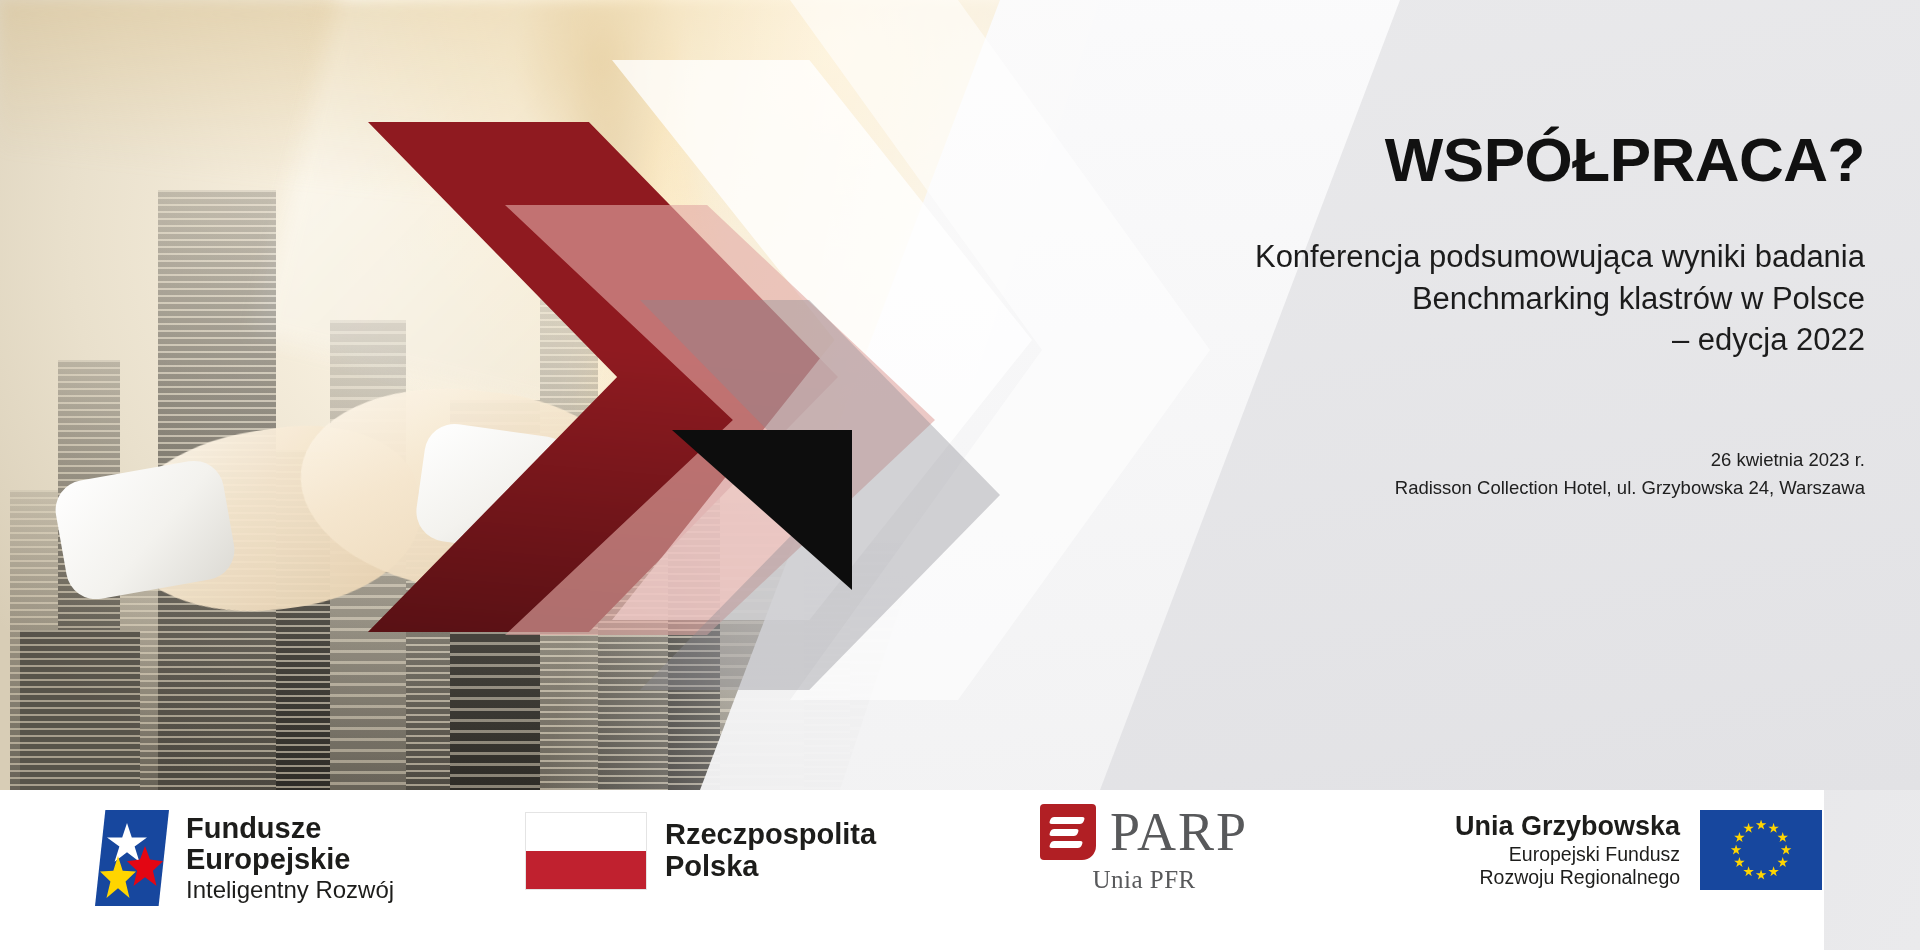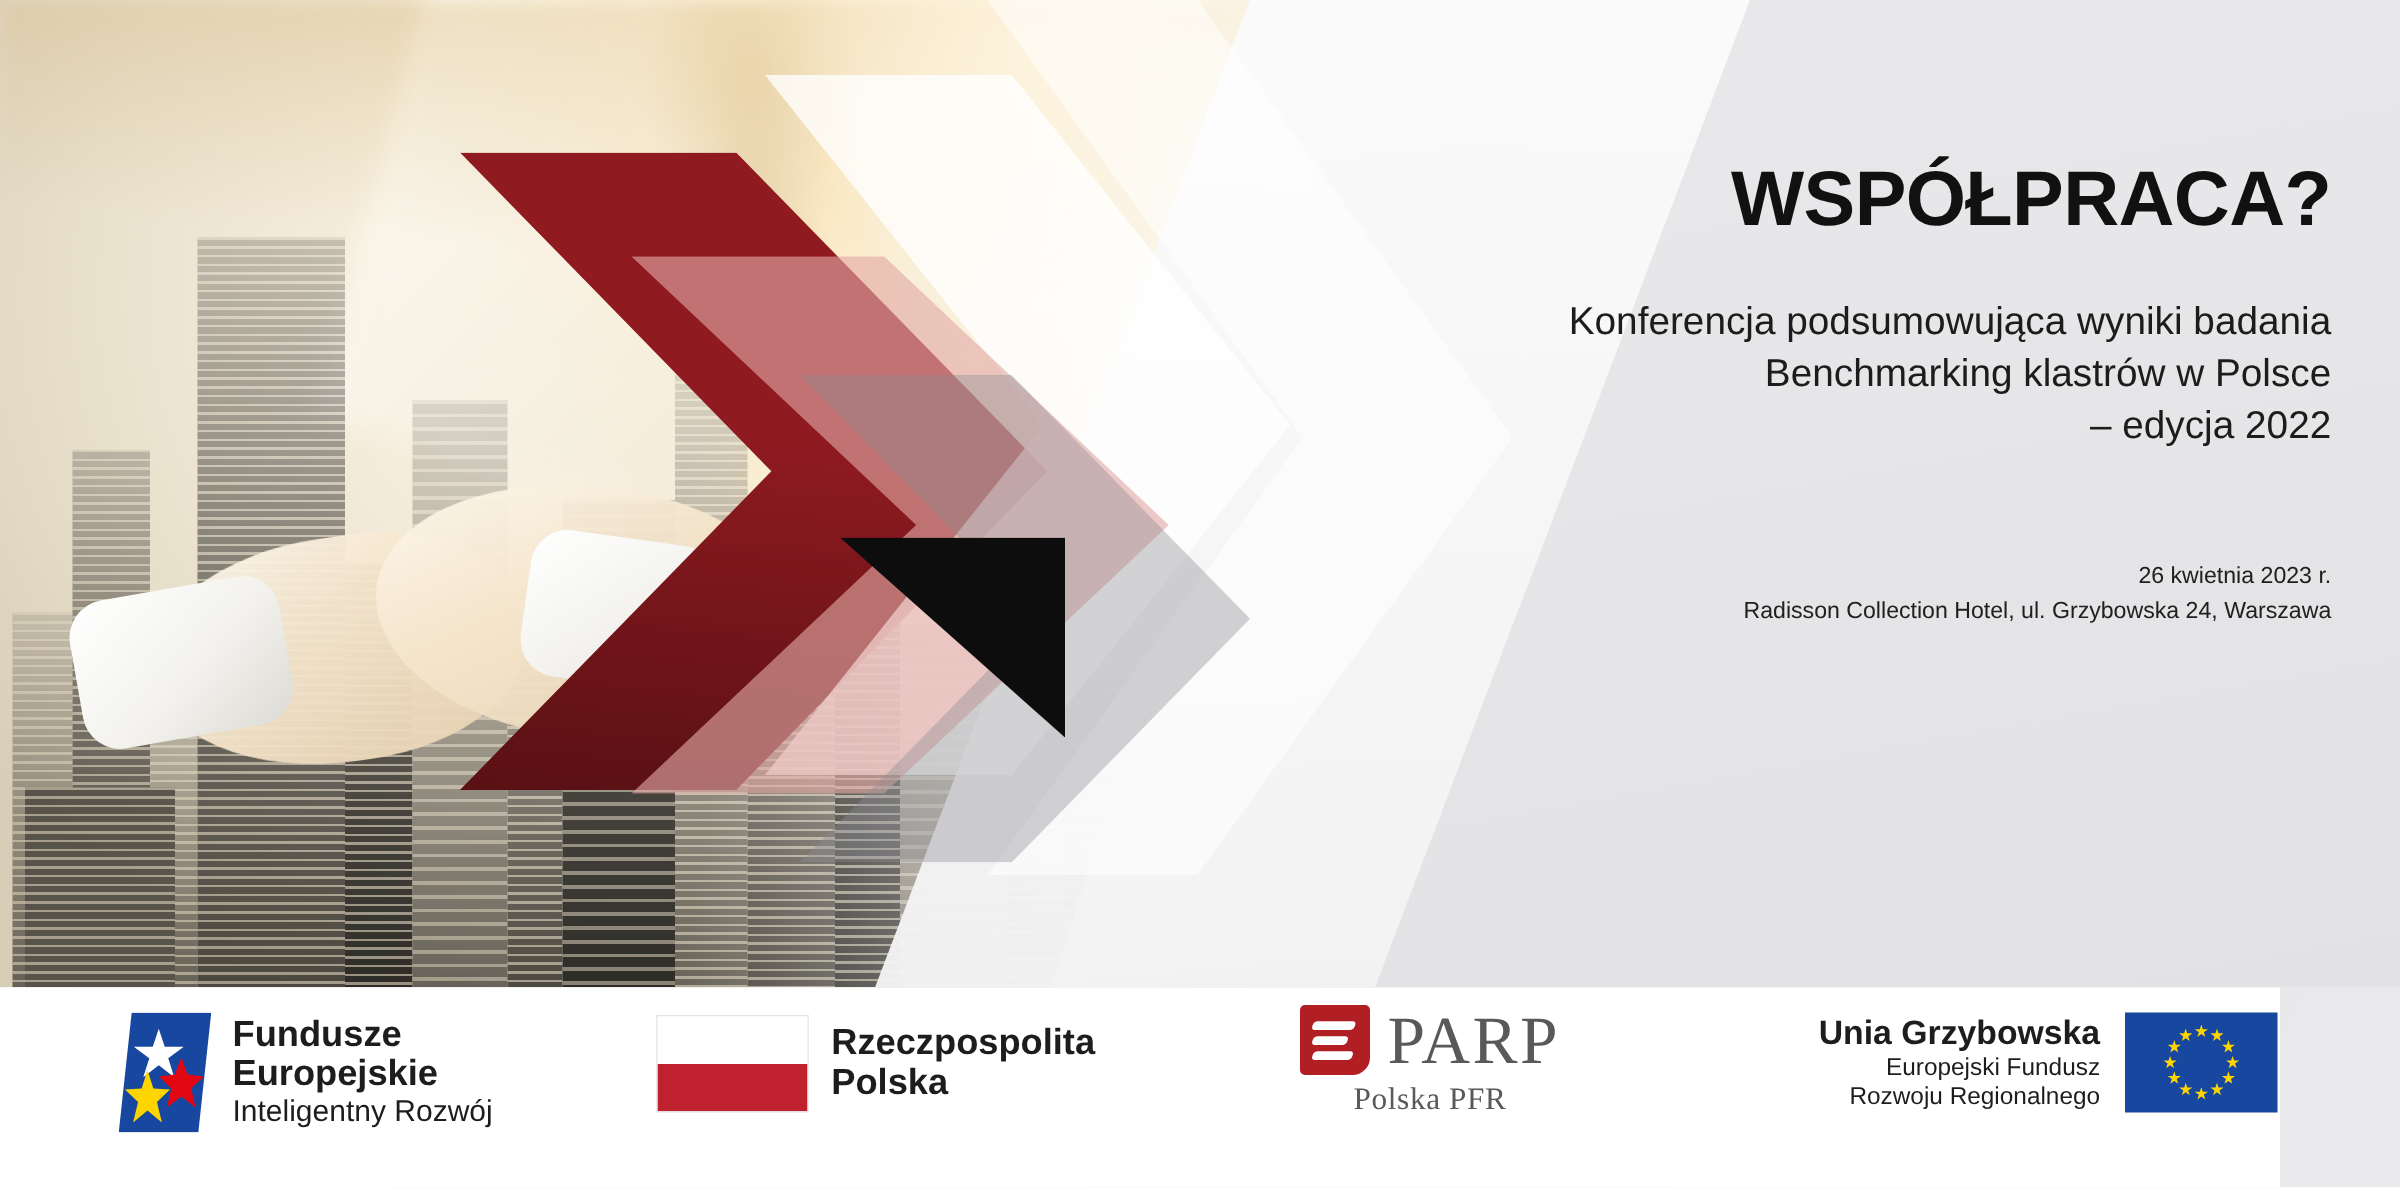--- a/index.html
+++ b/index.html
@@ -341,21 +341,21 @@
     <div class="logo" id="logo-parp">
       <div id="parp-wrap">
         <div id="parp-row">
           <div id="parp-mark">
             <i class="b1"></i>
               <i class="b2"></i>
               <i class="b3"></i>
           </div>
           <div id="parp-word">PARP</div>
         </div>
-        <div id="parp-sub">Polska PFR</div>
+        <div id="parp-sub">Unia PFR</div>
       </div>
     </div>
 
     <div class="logo" id="logo-ue">
       <div class="ue-text">
         <span class="ue-l1">Unia Grzybowska</span>
         <span class="ue-l2">Europejski Fundusz</span>
         <span class="ue-l3">Rozwoju Regionalnego</span>
       </div>
       <div id="ue-flag">

